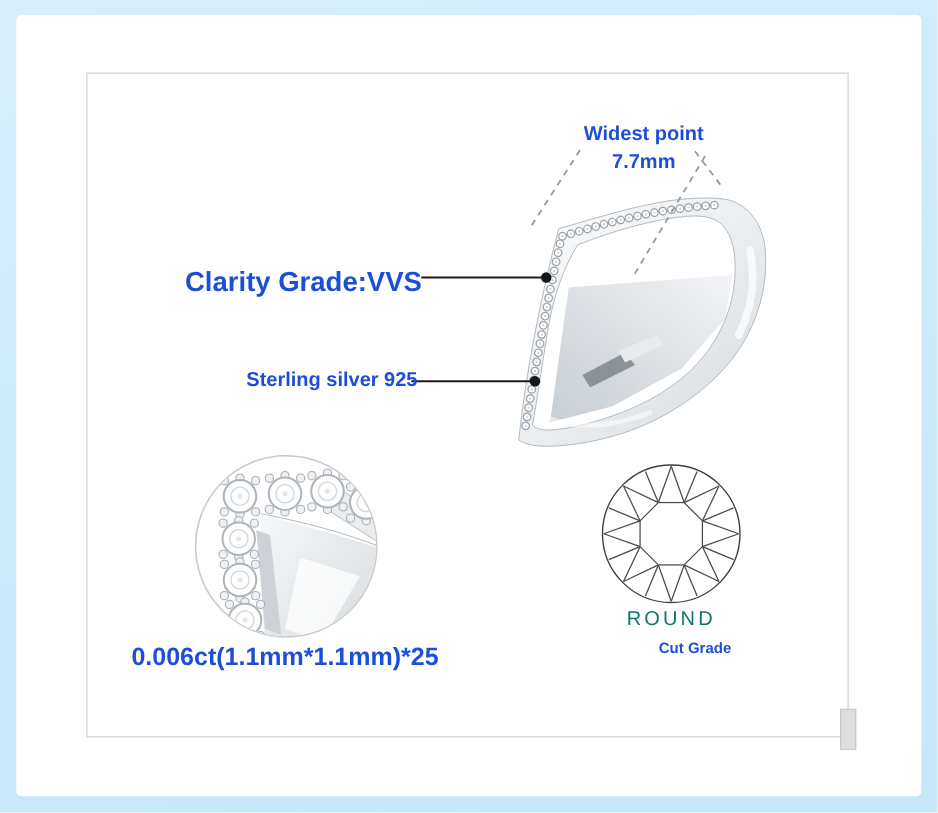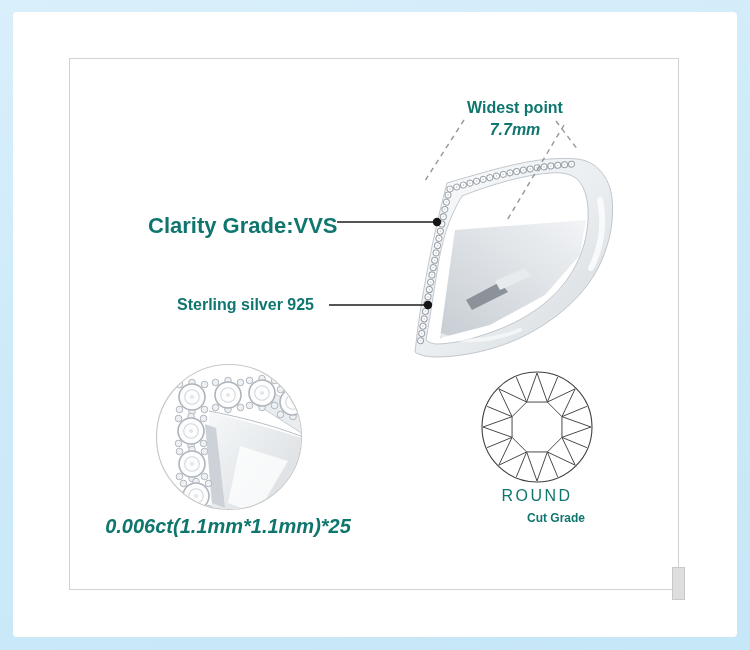--- a/index.html
+++ b/index.html
@@ -15,27 +15,27 @@
   }
   .inner-frame {
     position:absolute; left:69px; top:58px; width:610px; height:532px;
     border:1px solid #d2d2d2; background:#ffffff;
   }
   .gray-tab {
     position:absolute; left:672px; top:567px; width:13px; height:33px;
     background:#dedede; border:1px solid #c9c9c9;
   }
   .gfx { position:absolute; left:0; top:0; width:750px; height:650px; }
-  .txt { position:absolute; color:#0f766e; white-space:nowrap; }
+  .txt { position:absolute; color:#1d4ed8; white-space:nowrap; }
   .b   { font-weight:bold; }
   .widest-label { left:455px; top:99px;  width:120px; text-align:center; font-size:16px; }
-  .widest-value { left:455px; top:121px; width:120px; text-align:center; font-size:16px;font-style:italic; }
+  .widest-value { left:455px; top:121px; width:120px; text-align:center; font-size:16px; }
   .clarity-label{ left:148px; top:213px; width:182px; text-align:right;  font-size:22px; }
-  .silver-label { left:132px; top:296px; width:182px; text-align:right;  font-size:16px; }
-  .carat-text   { left:83px;  top:515px; width:290px; text-align:center; font-size:20px;font-style:italic; }
+  .silver-label { left:152px; top:296px; width:182px; text-align:right;  font-size:16px; }
+  .carat-text   { left:83px;  top:515px; width:290px; text-align:center; font-size:20px; }
   .round-label  { left:477px; top:487px; width:120px; text-align:center; font-size:16px;
                   color:#0f766e; letter-spacing:2.5px; font-weight:400; }
   .cutgrade-label{ left:496px; top:511px; width:120px; text-align:center; font-size:12px; }
 </style>
 </head>
 <body>
 
 <div class="outer-card"></div>
 <div class="inner-frame"></div>
 <div class="gray-tab"></div>

